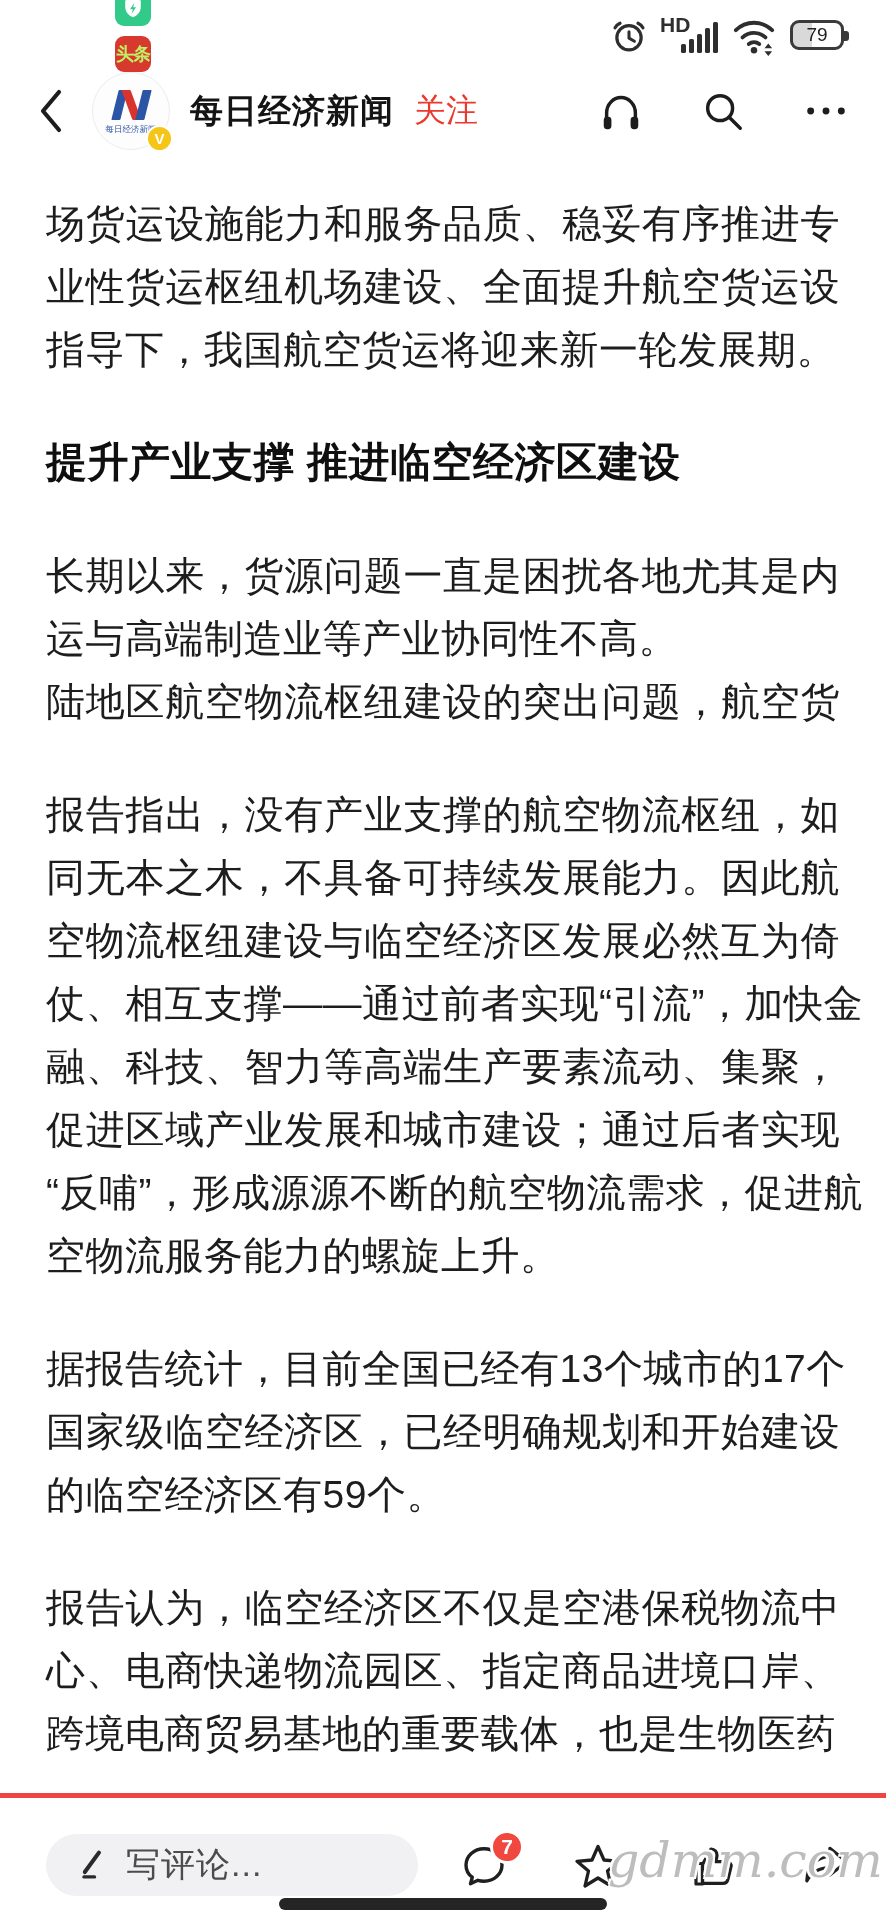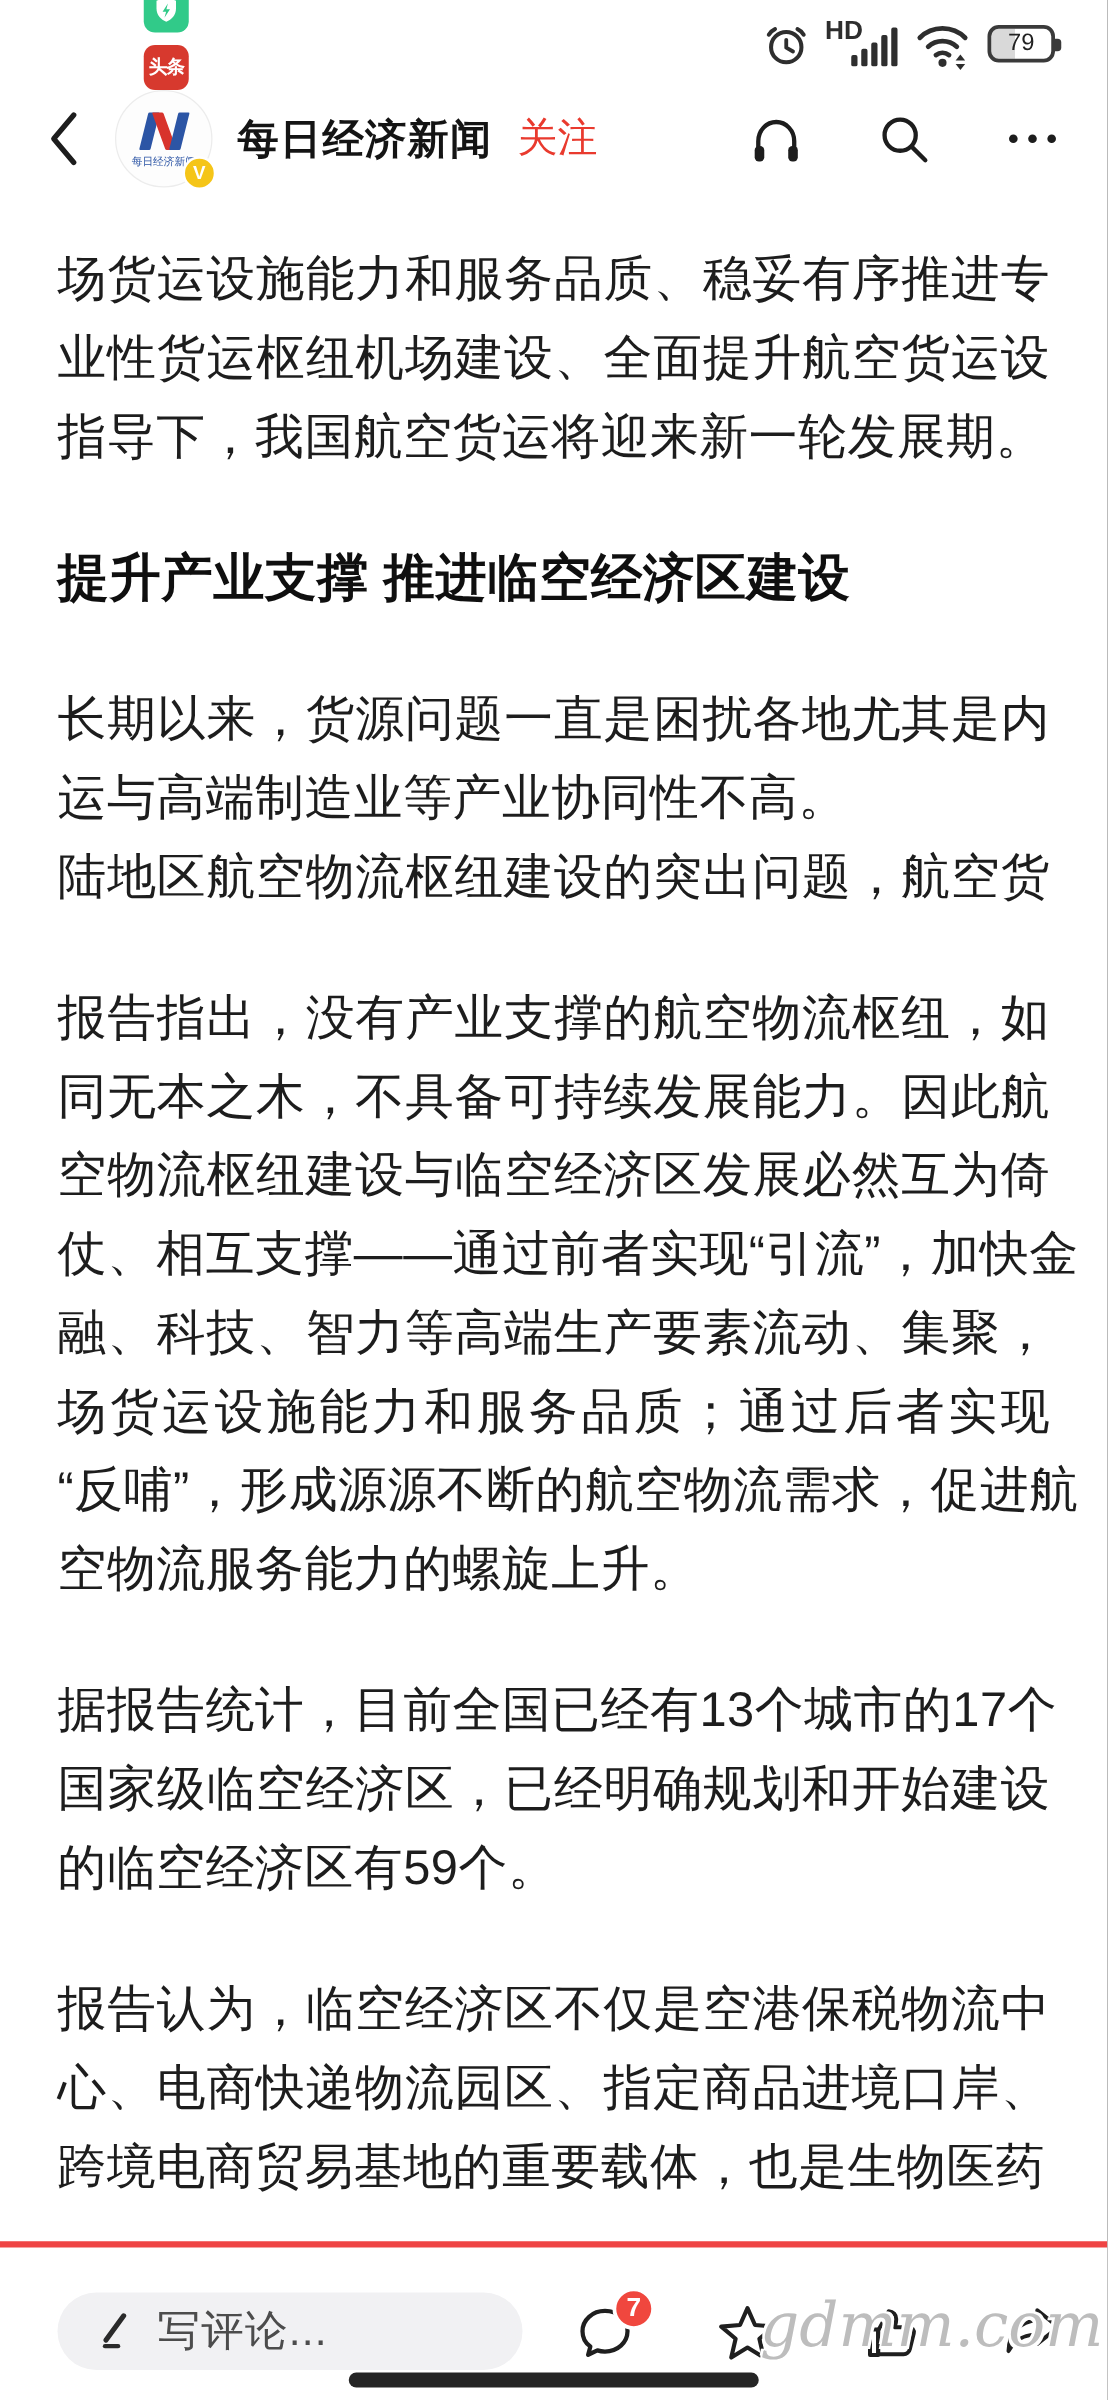--- a/index.html
+++ b/index.html
@@ -11,21 +11,21 @@
   }
   
   .status-bar {
     position:absolute; top:0; left:0; right:0; height:64px;
     display:flex; align-items:center; padding:6px 42px 0 28px;
   }
   .status-left { display:flex; align-items:flex-end; gap:10px;flex-direction:column; }
   .status-time { font-size:30px; font-weight:600; color:#262626; letter-spacing:0.5px; }
   .mini-app { width:36px; height:36px; border-radius:9px; display:flex; align-items:center; justify-content:center; }
   .mini-app.green { background:#31ca89; }
-  .mini-app.red  { background:#d7392e; color:#ffffff; font-size:15px; font-weight:700; letter-spacing:-1px; }
+  .mini-app.red  { background:#d7392e; color:#bef264; font-size:18px; font-weight:700; letter-spacing:-1px; }
   .status-dots { display:flex; gap:7px; margin-left:8px; }
   .status-dots i { width:6px; height:6px; border-radius:50%; background:#3a3a3a; }
   .status-right { margin-left:auto; display:flex; align-items:center; gap:13px; }
   .sig-wrap { position:relative; width:58px; height:44px; }
   .hd-label { position:absolute; top:0; left:0; font-size:21px; font-weight:700; color:#2e2e2e; }
   .sig-bars { position:absolute; bottom:4px; right:0; display:flex; align-items:flex-end; gap:3px; }
   .sig-bars i { width:5px; background:#2e2e2e; border-radius:1.5px; display:block; }
   .battery { position:relative; width:54px; height:30px; border:3px solid #3a3a3a; border-radius:9px;
     display:flex; align-items:center; justify-content:center; font-size:19px; color:#222;
     background:linear-gradient(to right,#d9d9d9 0 40%, #fff 40%); }
@@ -202,21 +202,21 @@
         <div class="line fill">长期以来，货源问题一直是困扰各地尤其是内</div>
         <div class="line">运与高端制造业等产业协同性不高。</div>
         <div class="line fill">陆地区航空物流枢纽建设的突出问题，航空货</div>
       </div>
       <div class="paragraph">
         <div class="line fill">报告指出，没有产业支撑的航空物流枢纽，如</div>
         <div class="line fill">同无本之木，不具备可持续发展能力。因此航</div>
         <div class="line fill">空物流枢纽建设与临空经济区发展必然互为倚</div>
         <div class="line fill">仗、相互支撑——通过前者实现“引流”，加快金</div>
         <div class="line fill">融、科技、智力等高端生产要素流动、集聚，</div>
-        <div class="line fill">场货运设施能力和服务品质；通过后者实现</div>
+        <div class="line fill">促进区域产业发展和城市建设；通过后者实现</div>
         <div class="line fill">“反哺”，形成源源不断的航空物流需求，促进航</div>
         <div class="line">空物流服务能力的螺旋上升。</div>
       </div>
       <div class="paragraph">
         <div class="line fill">据报告统计，目前全国已经有13个城市的17个</div>
         <div class="line fill">国家级临空经济区，已经明确规划和开始建设</div>
         <div class="line">的临空经济区有59个。</div>
       </div>
       <div class="paragraph">
         <div class="line fill">报告认为，临空经济区不仅是空港保税物流中</div>

